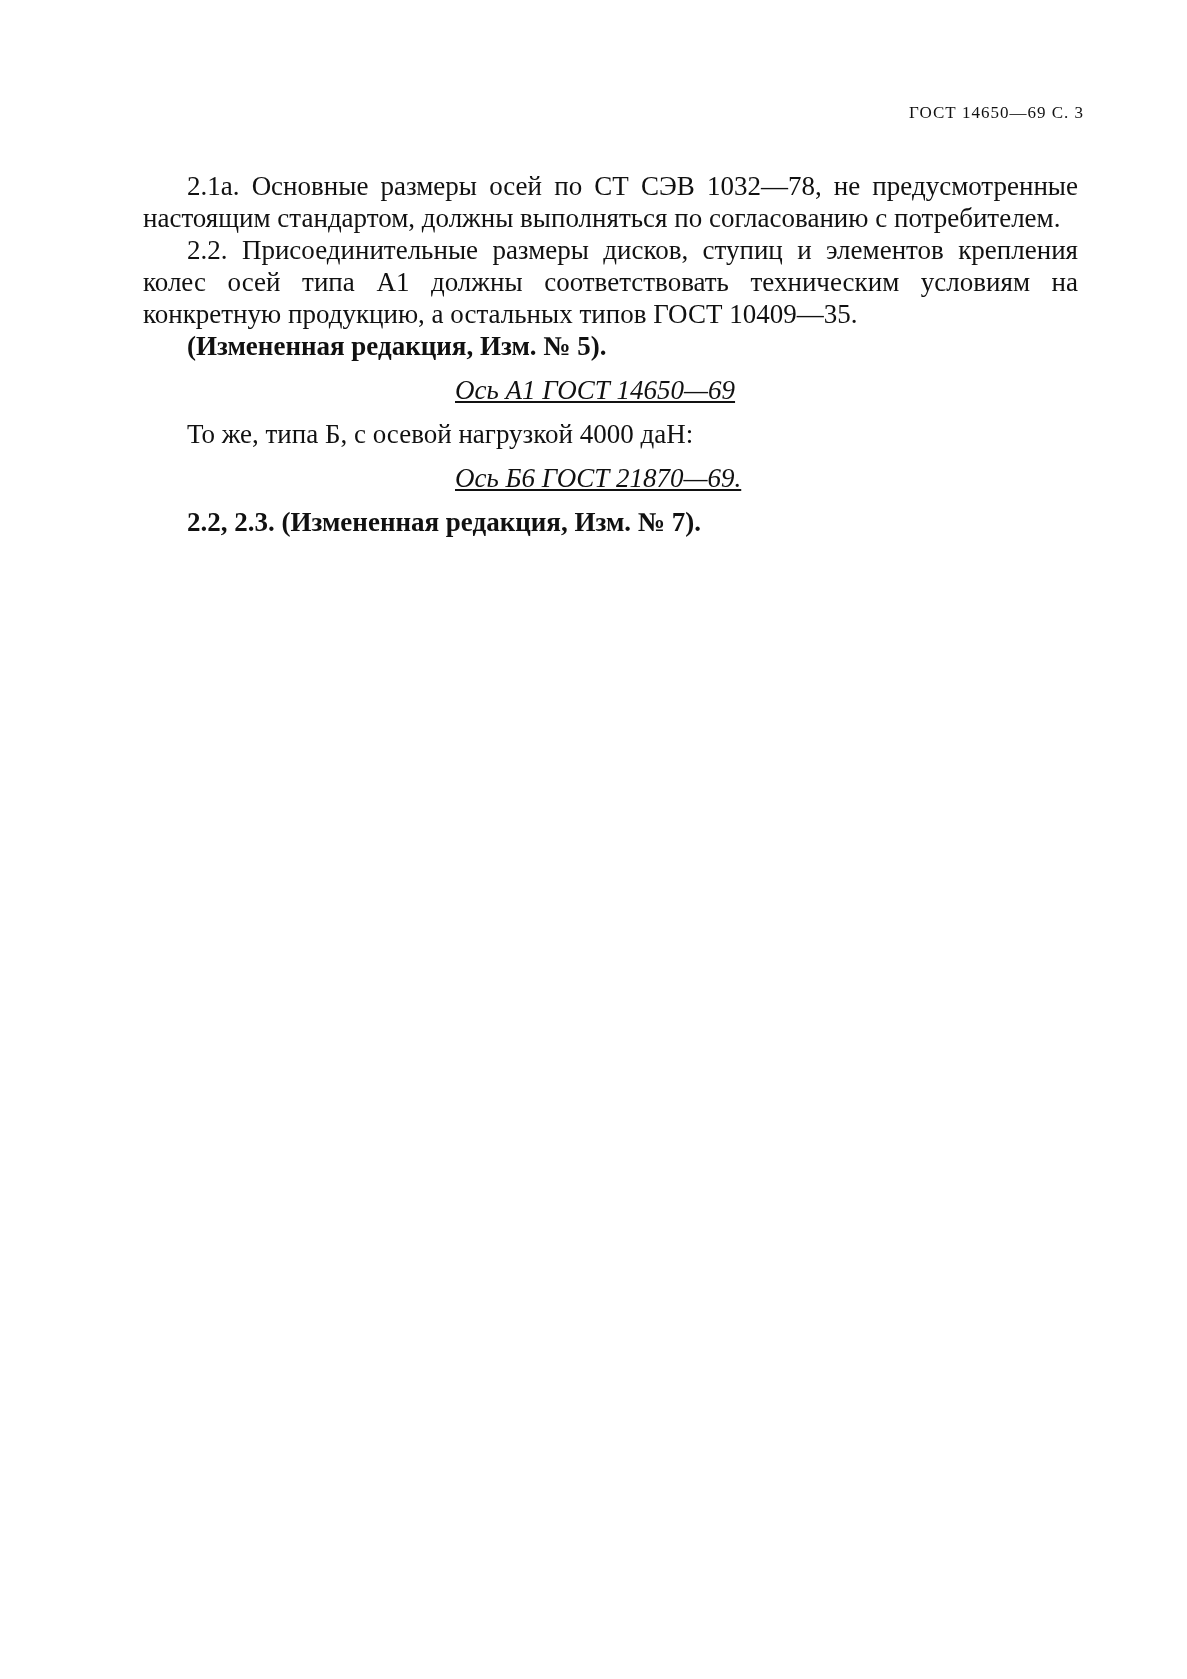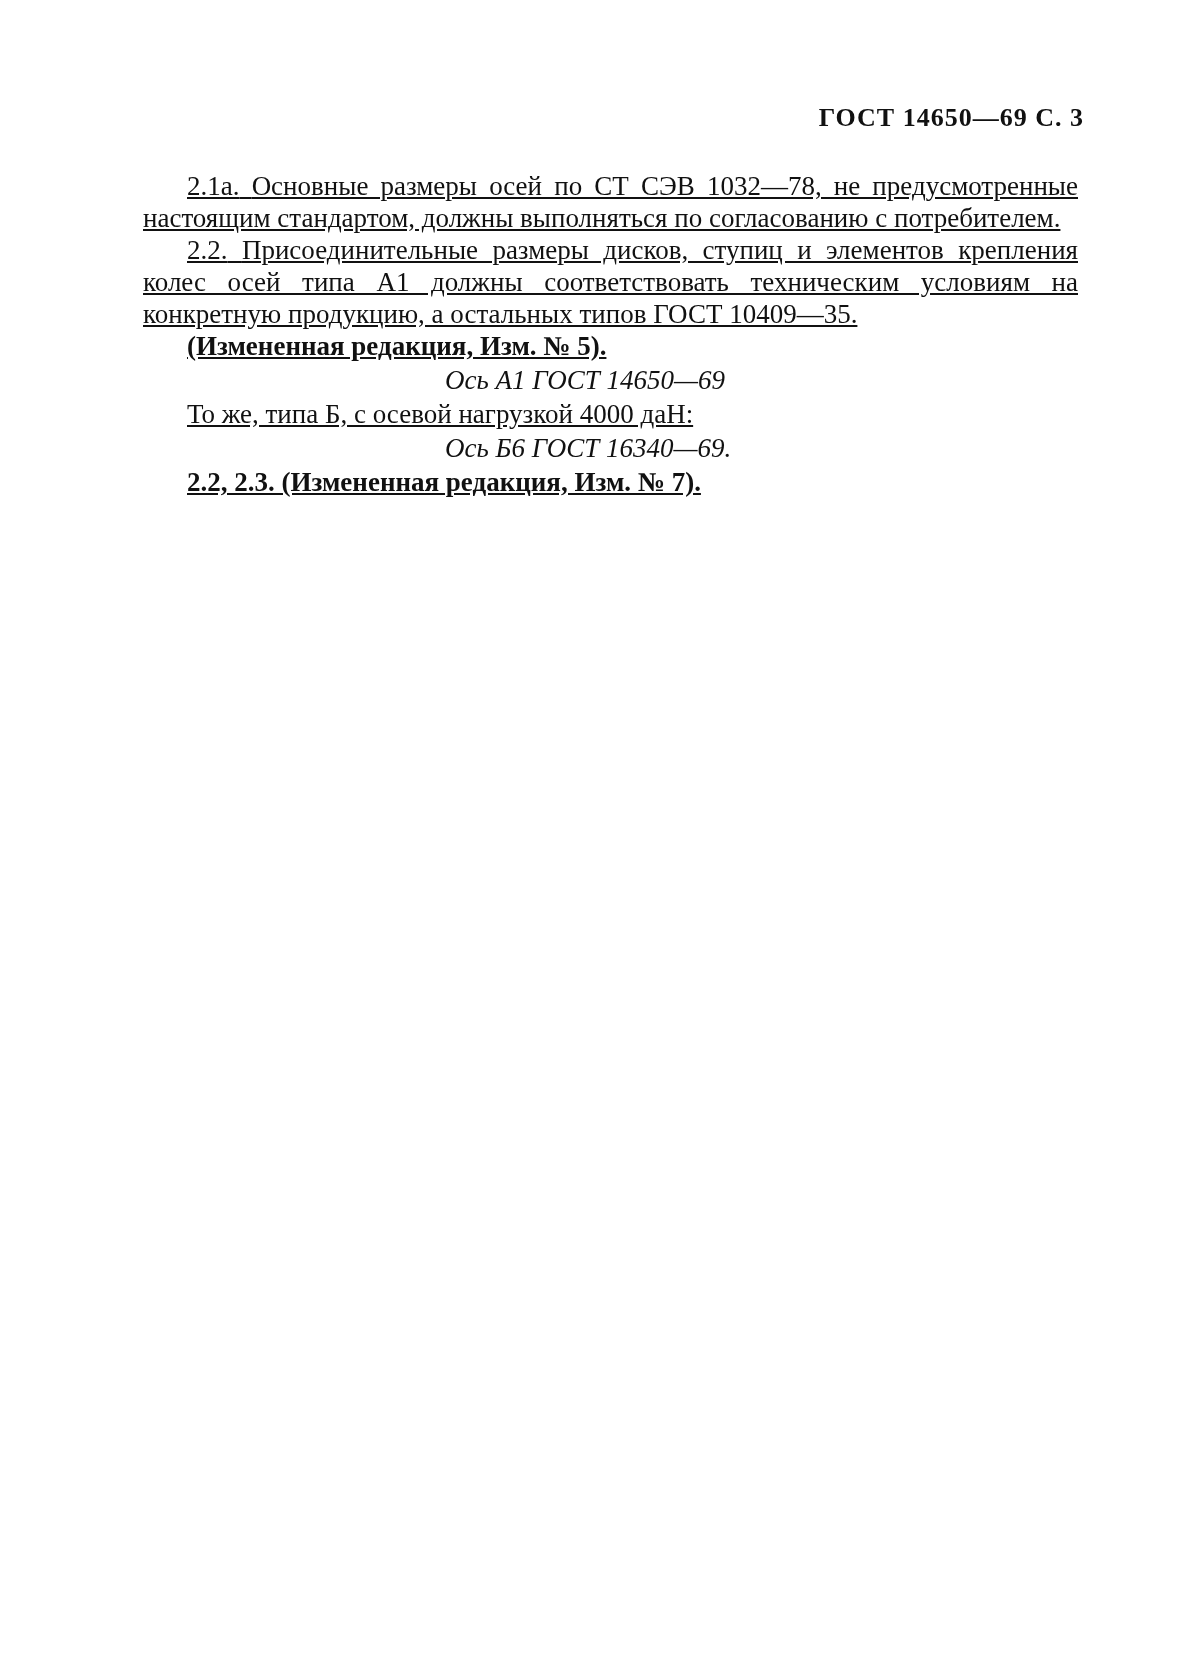--- a/index.html
+++ b/index.html
@@ -3,32 +3,32 @@
   <meta charset="utf-8">
   <style>
     html, body { margin: 0; padding: 0; background: #ffffff; }
     body {
       width: 1187px; height: 1679px; position: relative; overflow: hidden;
       font-family: "Liberation Serif", "DejaVu Serif", serif;
       color: #111111;
     }
     .page-header {
       position: absolute; top: 103px; right: 103px;
-      font-size: 26px; font-weight: bold; letter-spacing: 1px;
+      font-size: 17px; font-weight: normal; letter-spacing: 1px;
     }
     .content {
       position: absolute; left: 143px; top: 170px; width: 935px;
       font-size: 27px; line-height: 32px;
     }
-    .para { margin: 0; text-align: justify; text-align-last: left; text-decoration: underline; }
+    .para { margin: 0; text-align: justify; text-align-last: left; }
     .indent { text-indent: 44px; }
     .bold { font-weight: bold; }
     .spaced { letter-spacing: 9px; }
     .example {
-      margin: 2px; padding-left: 300px; font-style: italic;
+      margin: 12px; padding-left: 300px; font-style: italic; text-decoration: underline;
     }
   </style>
 </head>
 <body>
 
 <div class="page-header">ГОСТ 14650—69 С. 3</div>
 
 <div class="content">
   <p class="para indent">
     <span>2.1а.</span>
@@ -36,15 +36,15 @@
   </p>
 
   <p class="para indent">
     <span>2.2.</span>
     <span>Присоединительные размеры дисков, ступиц и элементов крепления колес осей типа А1 должны соответствовать техническим условиям на конкретную продукцию, а остальных типов ГОСТ 10409—35.</span>
   </p>
   <p class="para indent bold">(Измененная редакция, Изм. № 5).</p>
 
   <p class="example">Ось А1 ГОСТ 14650—69</p>
   <p class="para indent">То же, типа Б, с осевой нагрузкой 4000 даН:</p>
-  <p class="example">Ось Б6 ГОСТ 16340—69.</p>
+  <p class="example">Ось Б6 ГОСТ 21870—69.</p>
   <p class="para indent bold">2.2, 2.3. (Измененная редакция, Изм. № 7).</p>
 </div>
 
 </body></html>

